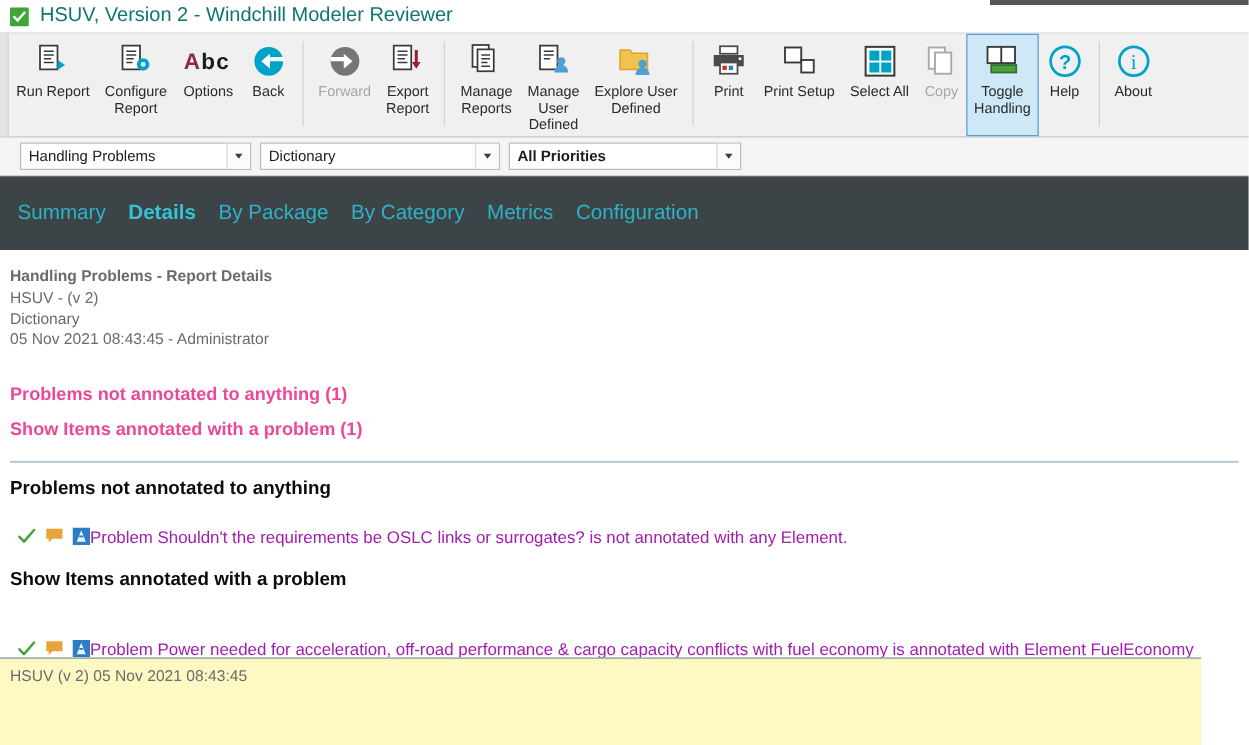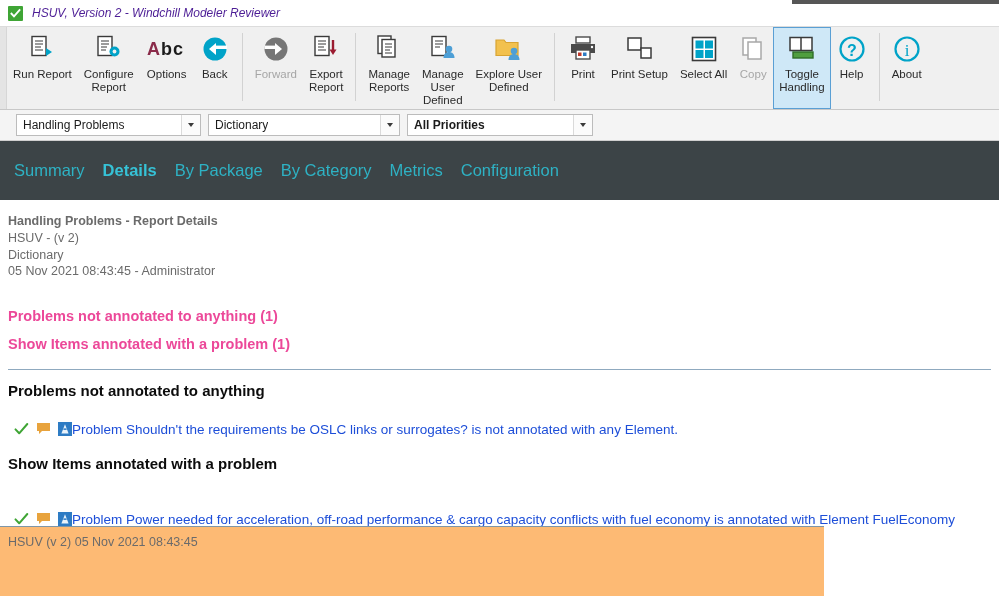--- a/index.html
+++ b/index.html
@@ -31,24 +31,23 @@
     background: #3fa535;
     border-radius: 1px;
     display: flex;
     align-items: center;
     justify-content: center;
     flex: 0 0 auto;
   }
   .app-icon svg { display: block; }
   .titlebar-text {
     margin-left: 9px;
-    font-size: 12px;
-    color: #4c1d95;
+    font-size: 16px;
+    color: #0f766e;
     white-space: nowrap;
-    font-style: italic;
   }
   .titlebar-strip {
     position: absolute;
     left: 792px;
     top: 0px;
     width: 207px;
     height: 4px;
     background: #565656;
   }
 
@@ -225,35 +224,35 @@
     flex: 0 0 auto;
     display: flex;
     align-items: center;
     width: 64px;
     padding-left: 6px;
     box-sizing: border-box;
   }
   .row .icons > * { margin-right: 7px; }
   .row .rtext {
     font-size: 13.5px;
-    color: #1d4ed8;
+    color: #a21caf;
     white-space: nowrap;
   }
   .ic-check svg, .ic-flag svg, .ic-elem svg { display: block; }
 
   
   .statusbar {
     position: absolute;
     left: 0;
     bottom: 0;
-    width: 824px;
+    width: 961px;
     height: 70px;
     box-sizing: border-box;
     border-top: 1px solid #7e96a8;
-    background: #fdba74;
+    background: #fef9c3;
     padding: 5px 0 0 8px;
   }
   .statusbar .stext {
     font-size: 12.5px;
     color: #6b6b6b;
   }
 </style>
 </head>
 <body>
 

